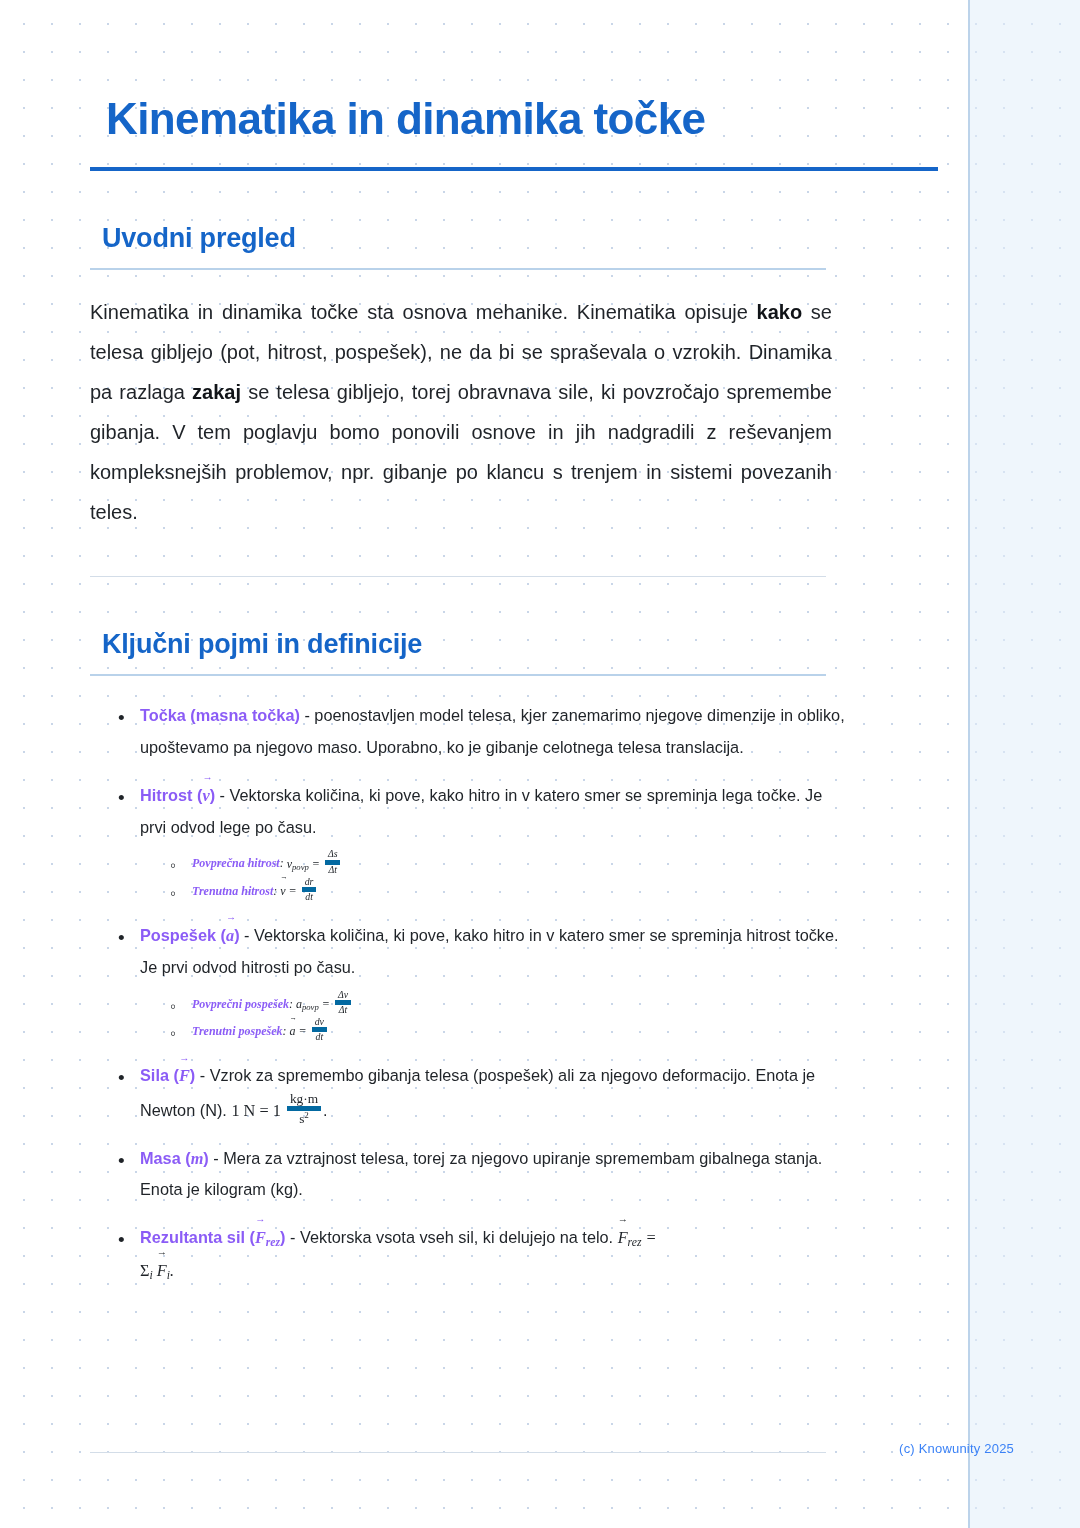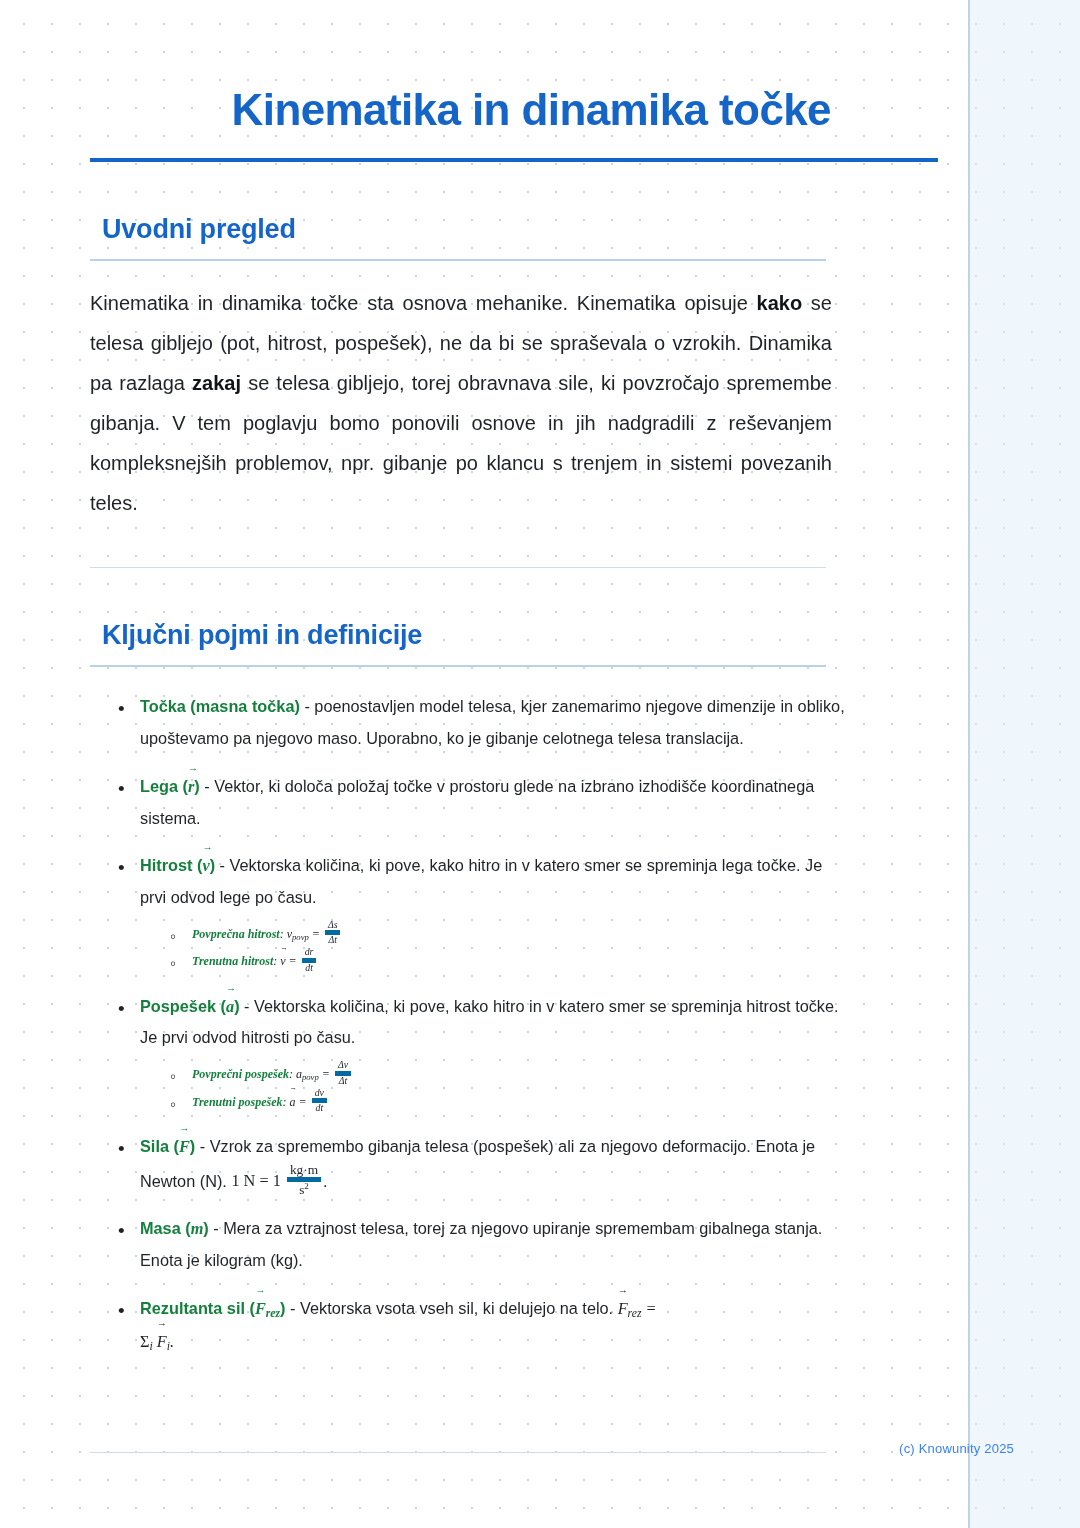--- a/index.html
+++ b/index.html
@@ -42,23 +42,22 @@
     left: 90px;
     top: 78px;
     width: 748px;
   }
 
   h1.title {
     font-size: 44px;
     line-height: 1.12;
     font-weight: bold;
     color: #1565c8;
-    margin: 7px;
+    margin: 16px;
     letter-spacing: -0.6px;
-    text-align: right;
   }
   .title-rule {
     height: 4px;
     background: #1565c8;
     margin-top: 24px;
     width: 848px;
   }
 
   h2.section {
     font-size: 27px;
@@ -106,21 +105,21 @@
     width: 730px;
   }
   ul.bullets > li::before {
     content: "•";
     position: absolute;
     left: 0;
     top: -1px;
     font-size: 19px;
     color: #1f2328;
   }
-  ul.bullets > li b { font-weight: bold; color: #15803d; }
+  ul.bullets > li b { font-weight: bold; color: #8b5cf6; }
 
   ul.sub {
     margin: 6px 0 0 0;
     padding-left: 30px;
     list-style: none;
   }
   ul.sub > li {
     position: relative;
     padding-left: 22px;
     font-size: 12px;
@@ -214,23 +213,20 @@
 
   <h2 class="section">Ključni pojmi in definicije</h2>
   <div class="section-rule"></div>
 
   <ul class="bullets">
 
     <li>
       <b>Točka (masna točka)</b><span> - poenostavljen model telesa, kjer zanemarimo njegove dimenzije in obliko, upoštevamo pa njegovo maso. Uporabno, ko je gibanje celotnega telesa translacija.</span>
     </li>
 
-    <li>
-      <b><span>Lega (</span><span class="vec">r</span><span>)</span></b><span> - Vektor, ki določa položaj točke v prostoru glede na izbrano izhodišče koordinatnega sistema.</span>
-    </li>
 
     <li>
       <b><span>Hitrost (</span><span class="vec">v</span><span>)</span></b><span> - Vektorska količina, ki pove, kako hitro in v katero smer se spreminja lega točke. Je prvi odvod lege po času.</span>
       <ul class="sub">
         <li>
           <b>Povprečna hitrost</b><span>: </span><span class="mathserif"><span>v</span><span class="sub">povp</span> = <span class="frac"><span class="num">Δs</span><span class="den">Δt</span></span></span>
         </li>
         <li>
           <b>Trenutna hitrost</b><span>: </span><span class="mathserif"><span class="vec">v</span> = <span class="frac"><span class="num">dr</span><span class="den">dt</span></span></span>
         </li>

